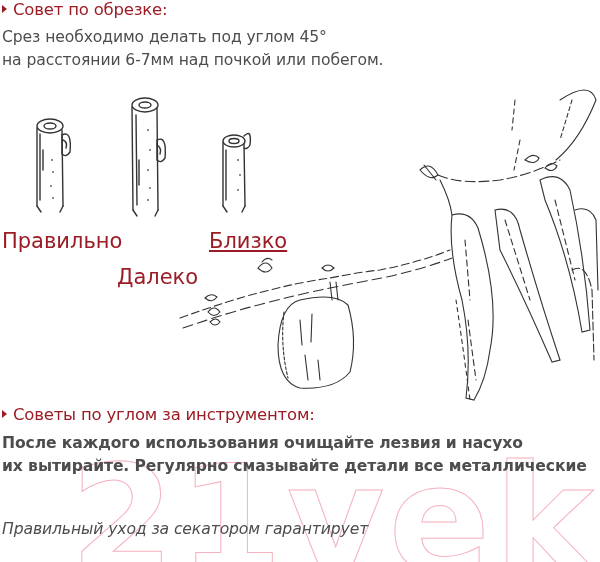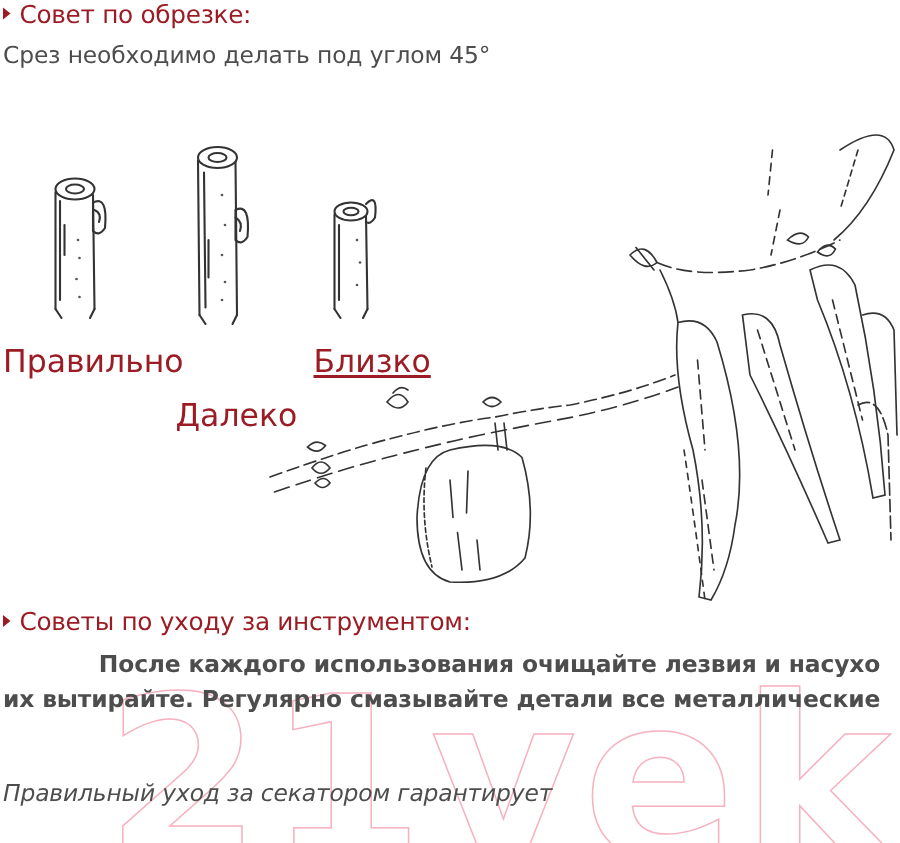--- a/index.html
+++ b/index.html
@@ -2,36 +2,37 @@
 <html><head>
   <meta charset="utf-8">
   <style>
     html, body { margin: 0; padding: 0; background: #ffffff; }
     body { width: 600px; height: 562px; position: relative; overflow: hidden;
            font-family: "DejaVu Sans", sans-serif; color: #4a4a4a; }
     .abs { position: absolute; }
     .heading { color: #9b1c24; font-size: 16.5px; letter-spacing: -0.2px; white-space: nowrap; }
     .heading .bullet { display: inline-block; width: 0; height: 0; border-top: 4px solid transparent;
       border-bottom: 4px solid transparent; border-left: 5px solid #9b1c24; margin-right: 6px; vertical-align: 2px; }
-    .body-text { font-size: 15.6px; line-height: 23px; color: #4d4d4d; white-space: nowrap; letter-spacing: -0.1px; text-align: right; }
+    .body-text { font-size: 15.6px; line-height: 23px; color: #4d4d4d; white-space: nowrap; letter-spacing: -0.1px; }
     .label { color: #9b1c24; font-size: 21px; white-space: nowrap; }
     svg { position: absolute; }
     .watermark { position: absolute; left: 70px; top: 445px; font-size: 150px; font-weight: bold;
       color: transparent; -webkit-text-stroke: 1px #f4aab8; letter-spacing: 4px; line-height: 150px;
       font-family: "DejaVu Sans", sans-serif; pointer-events: none; opacity: 0.9; }
   </style>
 </head>
 <body>
 
 <div class="abs heading" style="left:2px; top:0px;">
   <span class="bullet"></span><span>Совет по обрезке:</span>
 </div>
 
 <div class="abs body-text" style="left:2px; top:26px;">
   <div>Срез необходимо делать под углом 45°</div>
+  <div>на расстоянии 6-7мм над почкой или побегом.</div>
 </div>
 
 <svg width="600" height="420" style="left:0; top:0;" viewBox="0 0 600 420">
   <g fill="none" stroke="#333" stroke-width="1.4" stroke-linecap="round">
 
     <g>
       <ellipse cx="50" cy="126" rx="13" ry="7"></ellipse>
       <ellipse cx="50" cy="126" rx="6" ry="3"></ellipse>
       <path d="M37 128 L37 206 M62 130 L63 206"></path>
       <path d="M40 134 L40 200 M43 150 L43 170"></path>
@@ -108,21 +109,21 @@
   </g>
 </svg>
 
 <div class="abs label" style="left:2px; top:229px;">Правильно</div>
 <div class="abs label" style="left:117px; top:229px;margin-top:36px;">Далеко</div>
 <div class="abs label" style="left:209px; top:229px;text-decoration:underline;">Близко</div>
 
 <div class="watermark">21vek.by</div>
 
 <div class="abs heading" style="left:2px; top:405px;">
-  <span class="bullet"></span><span>Советы по уходу за инструментом:</span>
+  <span class="bullet"></span><span>Советы по углом за инструментом:</span>
 </div>
 
 <div class="abs body-text" style="left:2px; top:432px; line-height:22.5px;font-weight:bold;">
   <div>После каждого использования очищайте лезвия и насухо</div>
   <div>их вытирайте. Регулярно смазывайте детали все металлические</div>
 </div>
 
 <div class="abs body-text" style="left:2px; top:518px; line-height:22.5px;font-style:italic;">
   <div>Правильный уход за секатором гарантирует</div>
 </div>

